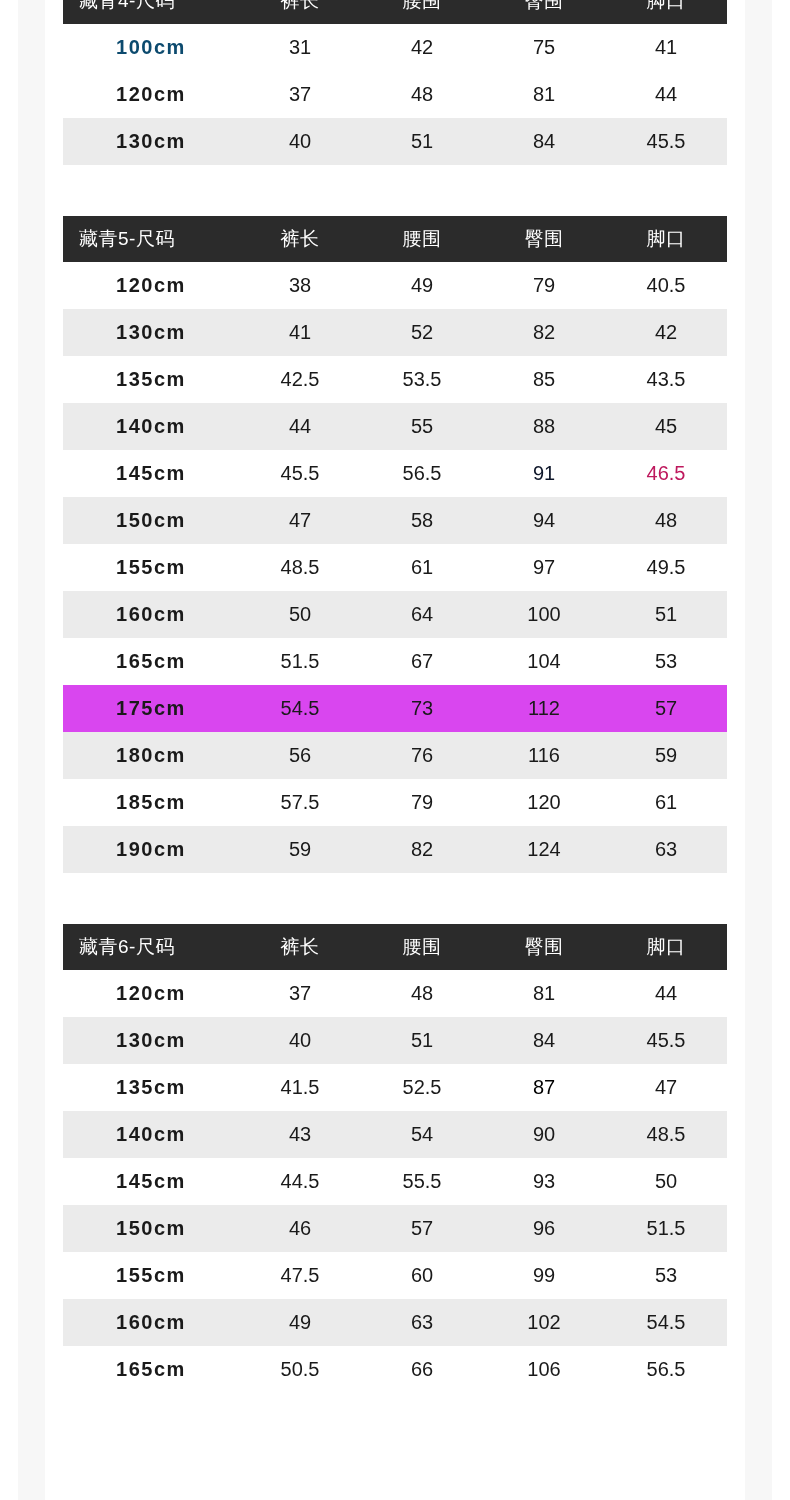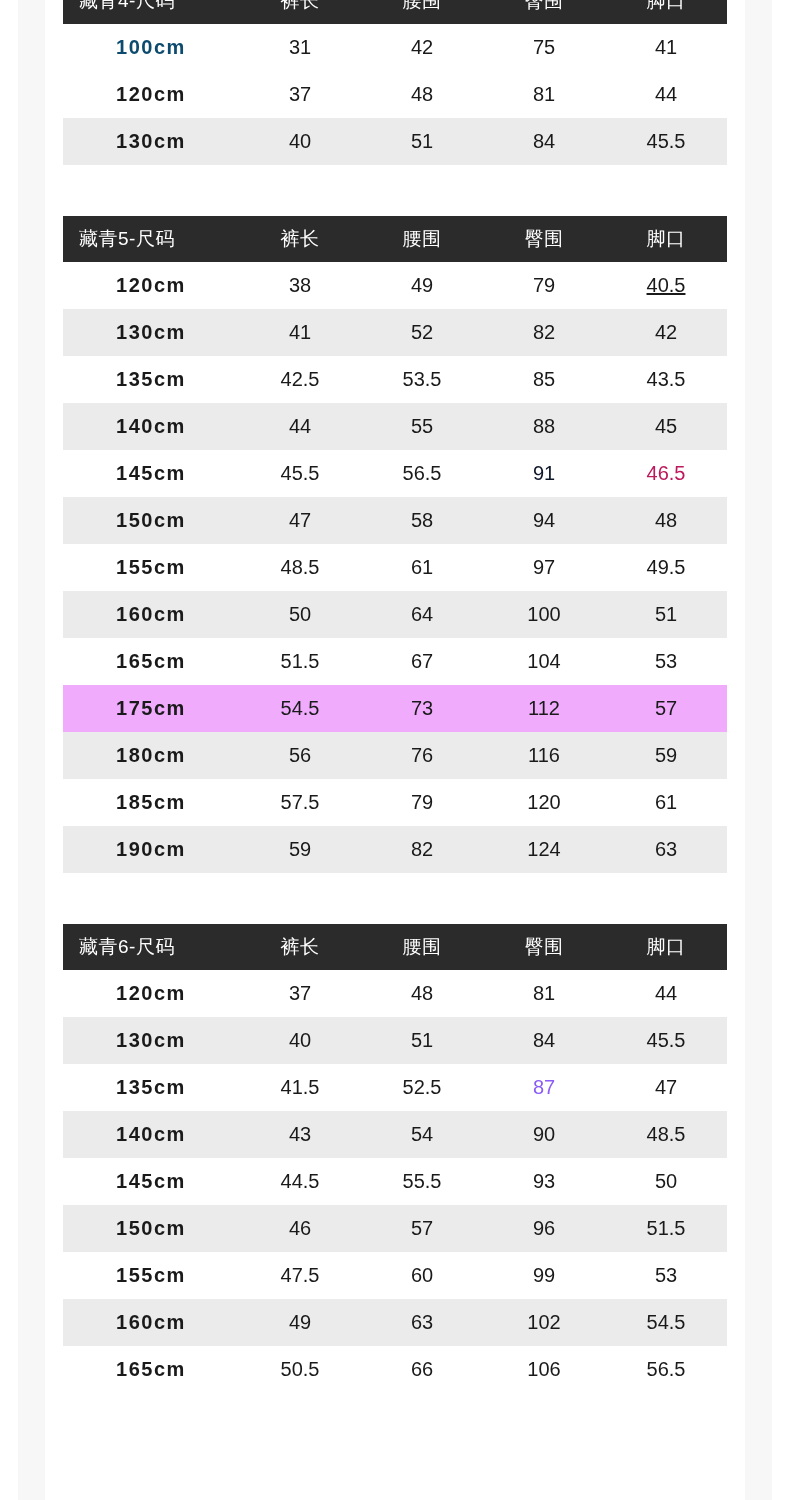--- a/index.html
+++ b/index.html
@@ -145,21 +145,21 @@
             <th class="col-val" style="color: rgb(255, 255, 255);">臀围</th>
             <th class="col-val" style="color: rgb(255, 255, 255);">脚口</th>
           </tr>
         </thead>
         <tbody>
           <tr class="odd" style="background: rgb(255, 255, 255);">
             <td class="col-size" style="color: rgb(26, 26, 26);">120cm</td>
             <td class="col-val" style="color: rgb(26, 26, 26);">38</td>
             <td class="col-val" style="color: rgb(26, 26, 26);">49</td>
             <td class="col-val" style="color: rgb(26, 26, 26);">79</td>
-            <td class="col-val" style="color: rgb(26, 26, 26); text-decoration: underline;">40.5</td>
+            <td class="col-val" style="color: rgb(26, 26, 26);">40.5</td>
           </tr>
           <tr class="even" style="background: rgb(235, 235, 235);">
             <td class="col-size" style="color: rgb(26, 26, 26);">130cm</td>
             <td class="col-val" style="color: rgb(26, 26, 26);">41</td>
             <td class="col-val" style="color: rgb(26, 26, 26);">52</td>
             <td class="col-val" style="color: rgb(26, 26, 26);">82</td>
             <td class="col-val" style="color: rgb(26, 26, 26);">42</td>
           </tr>
           <tr class="odd" style="background: rgb(255, 255, 255);">
             <td class="col-size" style="color: rgb(26, 26, 26);">135cm</td>
@@ -203,21 +203,21 @@
             <td class="col-val" style="color: rgb(26, 26, 26);">100</td>
             <td class="col-val" style="color: rgb(26, 26, 26);">51</td>
           </tr>
           <tr class="odd" style="background: rgb(255, 255, 255);">
             <td class="col-size" style="color: rgb(26, 26, 26);">165cm</td>
             <td class="col-val" style="color: rgb(26, 26, 26);">51.5</td>
             <td class="col-val" style="color: rgb(26, 26, 26);">67</td>
             <td class="col-val" style="color: rgb(26, 26, 26);">104</td>
             <td class="col-val" style="color: rgb(26, 26, 26);">53</td>
           </tr>
-          <tr class="odd" style="background: #f0abfc;">
+          <tr class="odd" style="background: #d946ef;">
             <td class="col-size" style="color: rgb(26, 26, 26);">175cm</td>
             <td class="col-val" style="color: rgb(26, 26, 26);">54.5</td>
             <td class="col-val" style="color: rgb(26, 26, 26);">73</td>
             <td class="col-val" style="color: rgb(26, 26, 26);">112</td>
             <td class="col-val" style="color: rgb(26, 26, 26);">57</td>
           </tr>
           <tr class="even" style="background: rgb(235, 235, 235);">
             <td class="col-size" style="color: rgb(26, 26, 26);">180cm</td>
             <td class="col-val" style="color: rgb(26, 26, 26);">56</td>
             <td class="col-val" style="color: rgb(26, 26, 26);">76</td>
@@ -264,21 +264,21 @@
             <td class="col-size" style="color: rgb(26, 26, 26);">130cm</td>
             <td class="col-val" style="color: rgb(26, 26, 26);">40</td>
             <td class="col-val" style="color: rgb(26, 26, 26);">51</td>
             <td class="col-val" style="color: rgb(26, 26, 26);">84</td>
             <td class="col-val" style="color: rgb(26, 26, 26);">45.5</td>
           </tr>
           <tr class="odd" style="background: rgb(255, 255, 255);">
             <td class="col-size" style="color: rgb(26, 26, 26);">135cm</td>
             <td class="col-val" style="color: rgb(26, 26, 26);">41.5</td>
             <td class="col-val" style="color: rgb(26, 26, 26);">52.5</td>
-            <td class="col-val" style="color: #8b5cf6; text-align: center;">87</td>
+            <td class="col-val" style="color: #000000; text-align: center;">87</td>
             <td class="col-val" style="color: rgb(26, 26, 26);">47</td>
           </tr>
           <tr class="even" style="background: rgb(235, 235, 235);">
             <td class="col-size" style="color: rgb(26, 26, 26);">140cm</td>
             <td class="col-val" style="color: rgb(26, 26, 26);">43</td>
             <td class="col-val" style="color: rgb(26, 26, 26);">54</td>
             <td class="col-val" style="color: rgb(26, 26, 26);">90</td>
             <td class="col-val" style="color: rgb(26, 26, 26);">48.5</td>
           </tr>
           <tr class="odd" style="background: rgb(255, 255, 255);">

